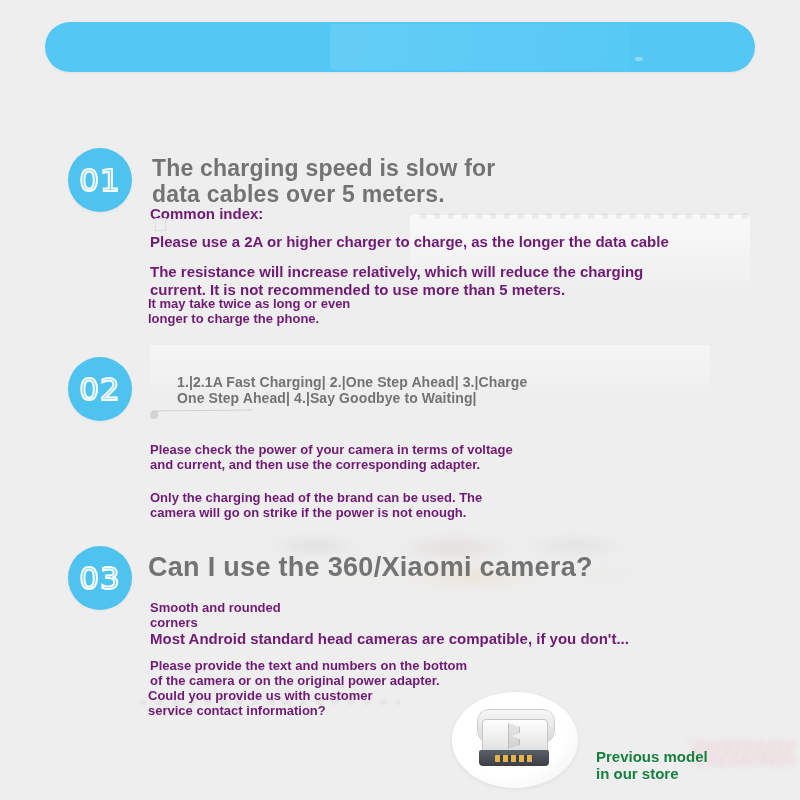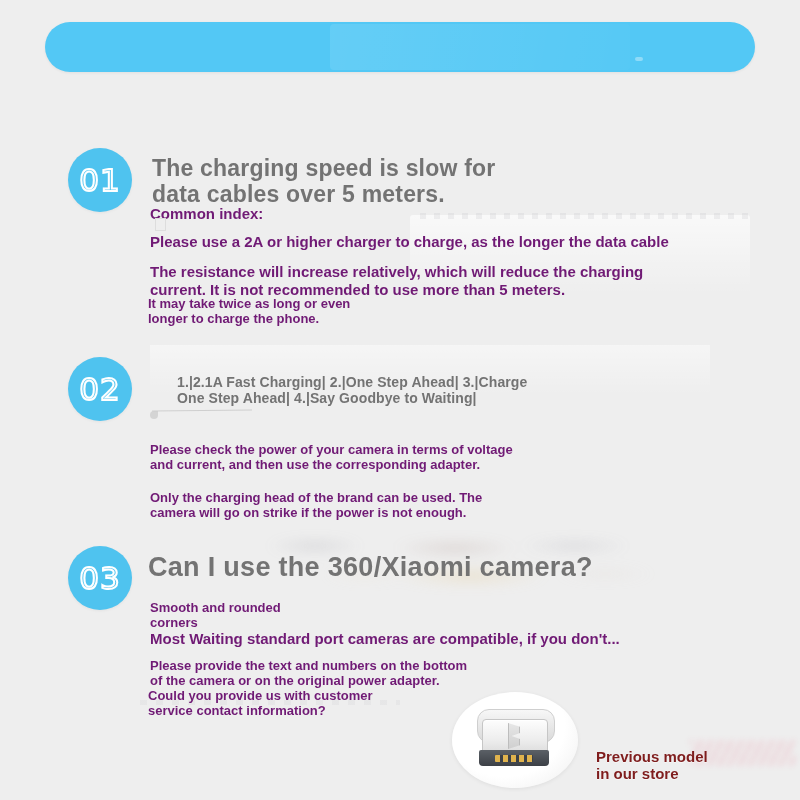--- a/index.html
+++ b/index.html
@@ -286,21 +286,21 @@
   }
 
   .prev-model {
     position: absolute;
     left: 596px;
     top: 748px;
     width: 175px;
     font-size: 15px;
     font-weight: bold;
     line-height: 17px;
-    color: #7f1d1d;
+    color: #15803d;
     white-space: pre-line;
     text-shadow: 0 1px 0 rgba(255,255,255,0.5);
   }
   .prev-ghost {
     position: absolute;
     left: 690px;
     top: 740px;
     width: 105px;
     height: 26px;
     filter: blur(3px);
@@ -352,21 +352,21 @@
   </div>
 
   <div class="section">
     <div class="photo-ghost"></div>
     <div class="badge" style="left:68px; top:546px;">
       <div class="badge-num">03</div>
     </div>
     <div class="head-blue h-xl" style="left:148px; top:552px; width:600px;">Can I use the 360/Xiaomi camera?</div>
     <div class="gray g-md" style="left:150px; top:600px; width:280px;">Smooth and rounded
  corners</div>
-    <div class="gray g-lg" style="left:150px; top:630px; width:620px;">Most Waiting standard port cameras are compatible, if you don't...</div>
+    <div class="gray g-lg" style="left:150px; top:630px; width:620px;">Most Android standard head cameras are compatible, if you don't...</div>
     <div class="gray g-md" style="left:150px; top:658px; width:460px;">Please provide the text and numbers on the bottom
  of the camera or on the original power adapter.</div>
     <div class="artifact art-dots2"></div>
     <div class="gray g-md" style="left:148px; top:688px; width:400px;">Could you provide us with customer
  service contact information?</div>
   </div>
 
   <div class="connector-wrap">
     <div class="connector-disc"></div>
     <div class="conn-collar"></div>

